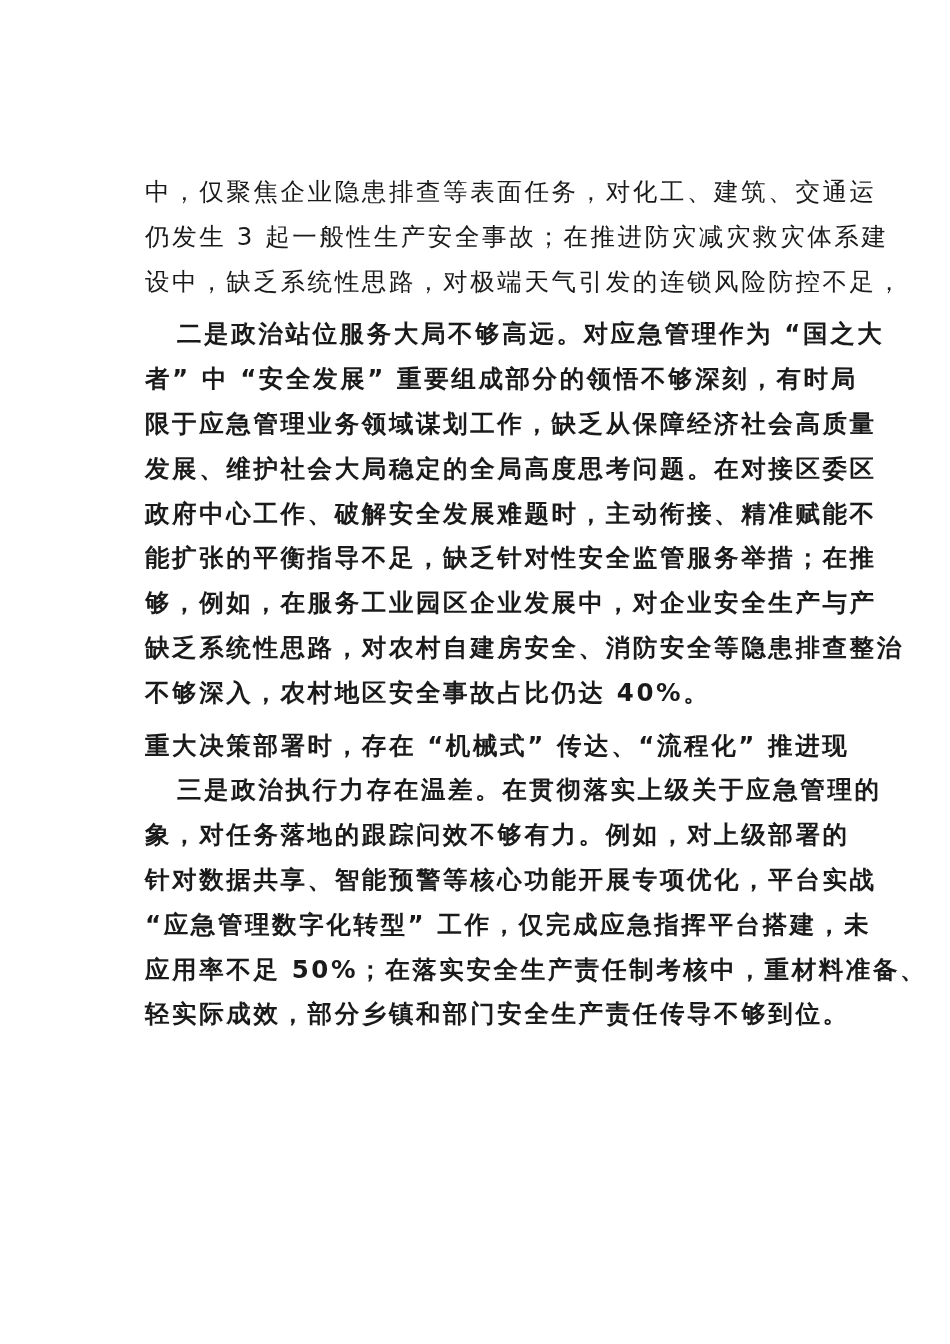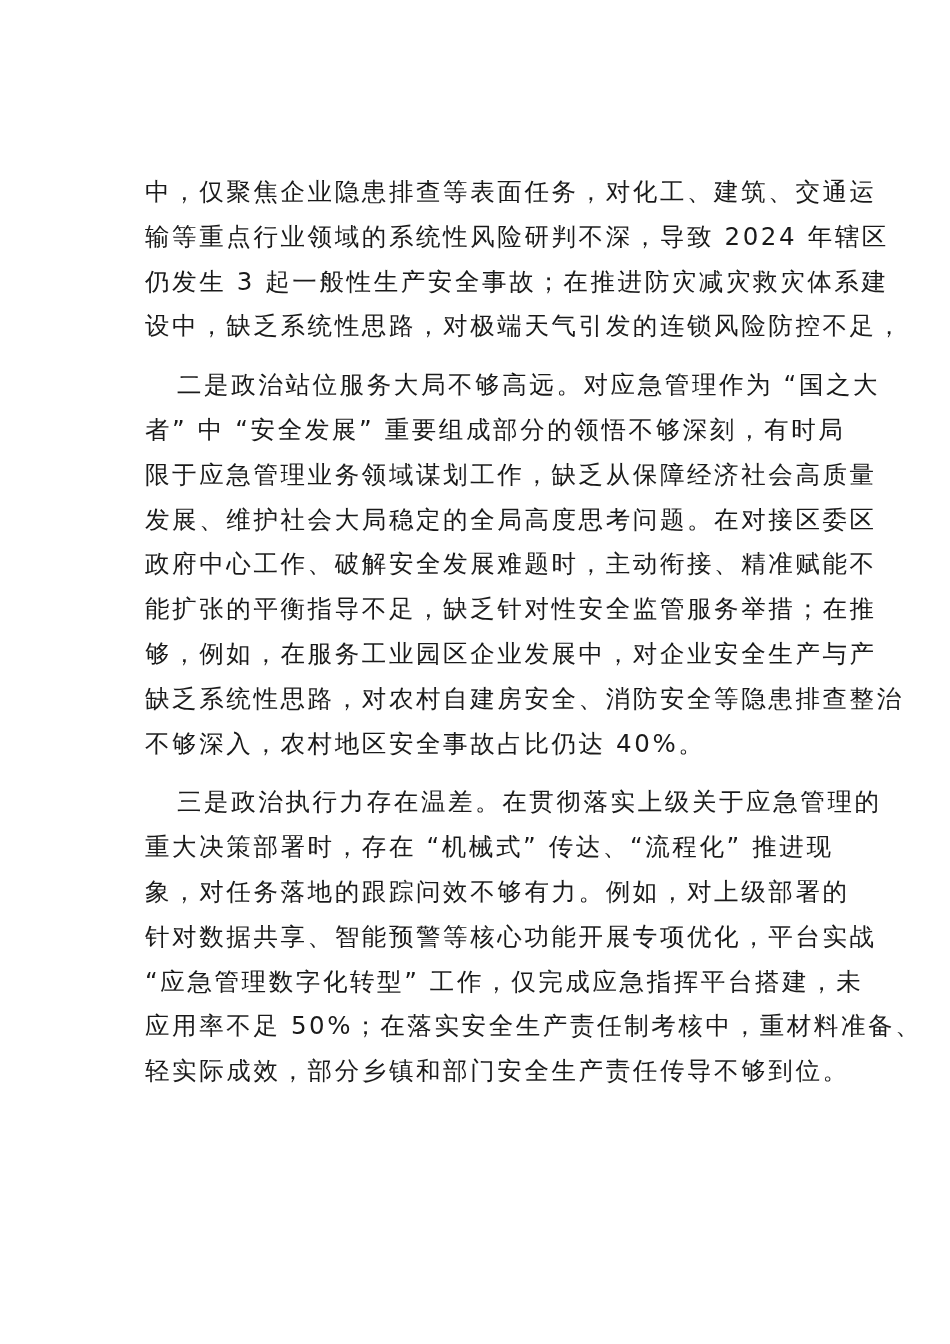--- a/index.html
+++ b/index.html
@@ -33,55 +33,55 @@
     margin: 0;
     font-size: 24.5px;
     line-height: 44.8px;
     letter-spacing: 2.6px;
     text-align: justify;
     text-align-last: left;
     word-break: break-all;
   }
   .para.indent {
     text-indent: 32px;
-    margin-top: 14px;
+    margin-top: 8px;
+    font-weight: bold;
   }
   .line {
     display: block;
     white-space: nowrap;
   }
 </style>
 </head>
 <body>
 
 <div class="page">
   <div class="content">
 
     <p class="para">
       <span class="line">中，仅聚焦企业隐患排查等表面任务，对化工、建筑、交通运</span>
-      <span class="line">输等重点行业领域的系统性风险研判不深，导致 2024 年辖区</span>
       <span class="line">仍发生 3 起一般性生产安全事故；在推进防灾减灾救灾体系建</span>
       <span class="line">设中，缺乏系统性思路，对极端天气引发的连锁风险防控不足，</span>
     </p>
 
     <p class="para indent">
       <span class="line">二是政治站位服务大局不够高远。对应急管理作为 “国之大</span>
       <span class="line" style="text-indent:0">者” 中 “安全发展” 重要组成部分的领悟不够深刻，有时局</span>
       <span class="line" style="text-indent:0">限于应急管理业务领域谋划工作，缺乏从保障经济社会高质量</span>
       <span class="line" style="text-indent:0">发展、维护社会大局稳定的全局高度思考问题。在对接区委区</span>
       <span class="line" style="text-indent:0">政府中心工作、破解安全发展难题时，主动衔接、精准赋能不</span>
       <span class="line" style="text-indent:0">能扩张的平衡指导不足，缺乏针对性安全监管服务举措；在推</span>
       <span class="line" style="text-indent:0">够，例如，在服务工业园区企业发展中，对企业安全生产与产</span>
       <span class="line" style="text-indent:0">缺乏系统性思路，对农村自建房安全、消防安全等隐患排查整治</span>
       <span class="line" style="text-indent:0">不够深入，农村地区安全事故占比仍达 40%。</span>
     </p>
 
     <p class="para indent">
+      <span class="line" style="text-indent:0">重大决策部署时，存在 “机械式” 传达、“流程化” 推进现</span>
       <span class="line">三是政治执行力存在温差。在贯彻落实上级关于应急管理的</span>
-      <span class="line" style="text-indent:0">重大决策部署时，存在 “机械式” 传达、“流程化” 推进现</span>
       <span class="line" style="text-indent:0">象，对任务落地的跟踪问效不够有力。例如，对上级部署的</span>
       <span class="line" style="text-indent:0">针对数据共享、智能预警等核心功能开展专项优化，平台实战</span>
       <span class="line" style="text-indent:0">“应急管理数字化转型” 工作，仅完成应急指挥平台搭建，未</span>
       <span class="line" style="text-indent:0">应用率不足 50%；在落实安全生产责任制考核中，重材料准备、</span>
       <span class="line" style="text-indent:0">轻实际成效，部分乡镇和部门安全生产责任传导不够到位。</span>
     </p>
 
   </div>
 </div>
 

